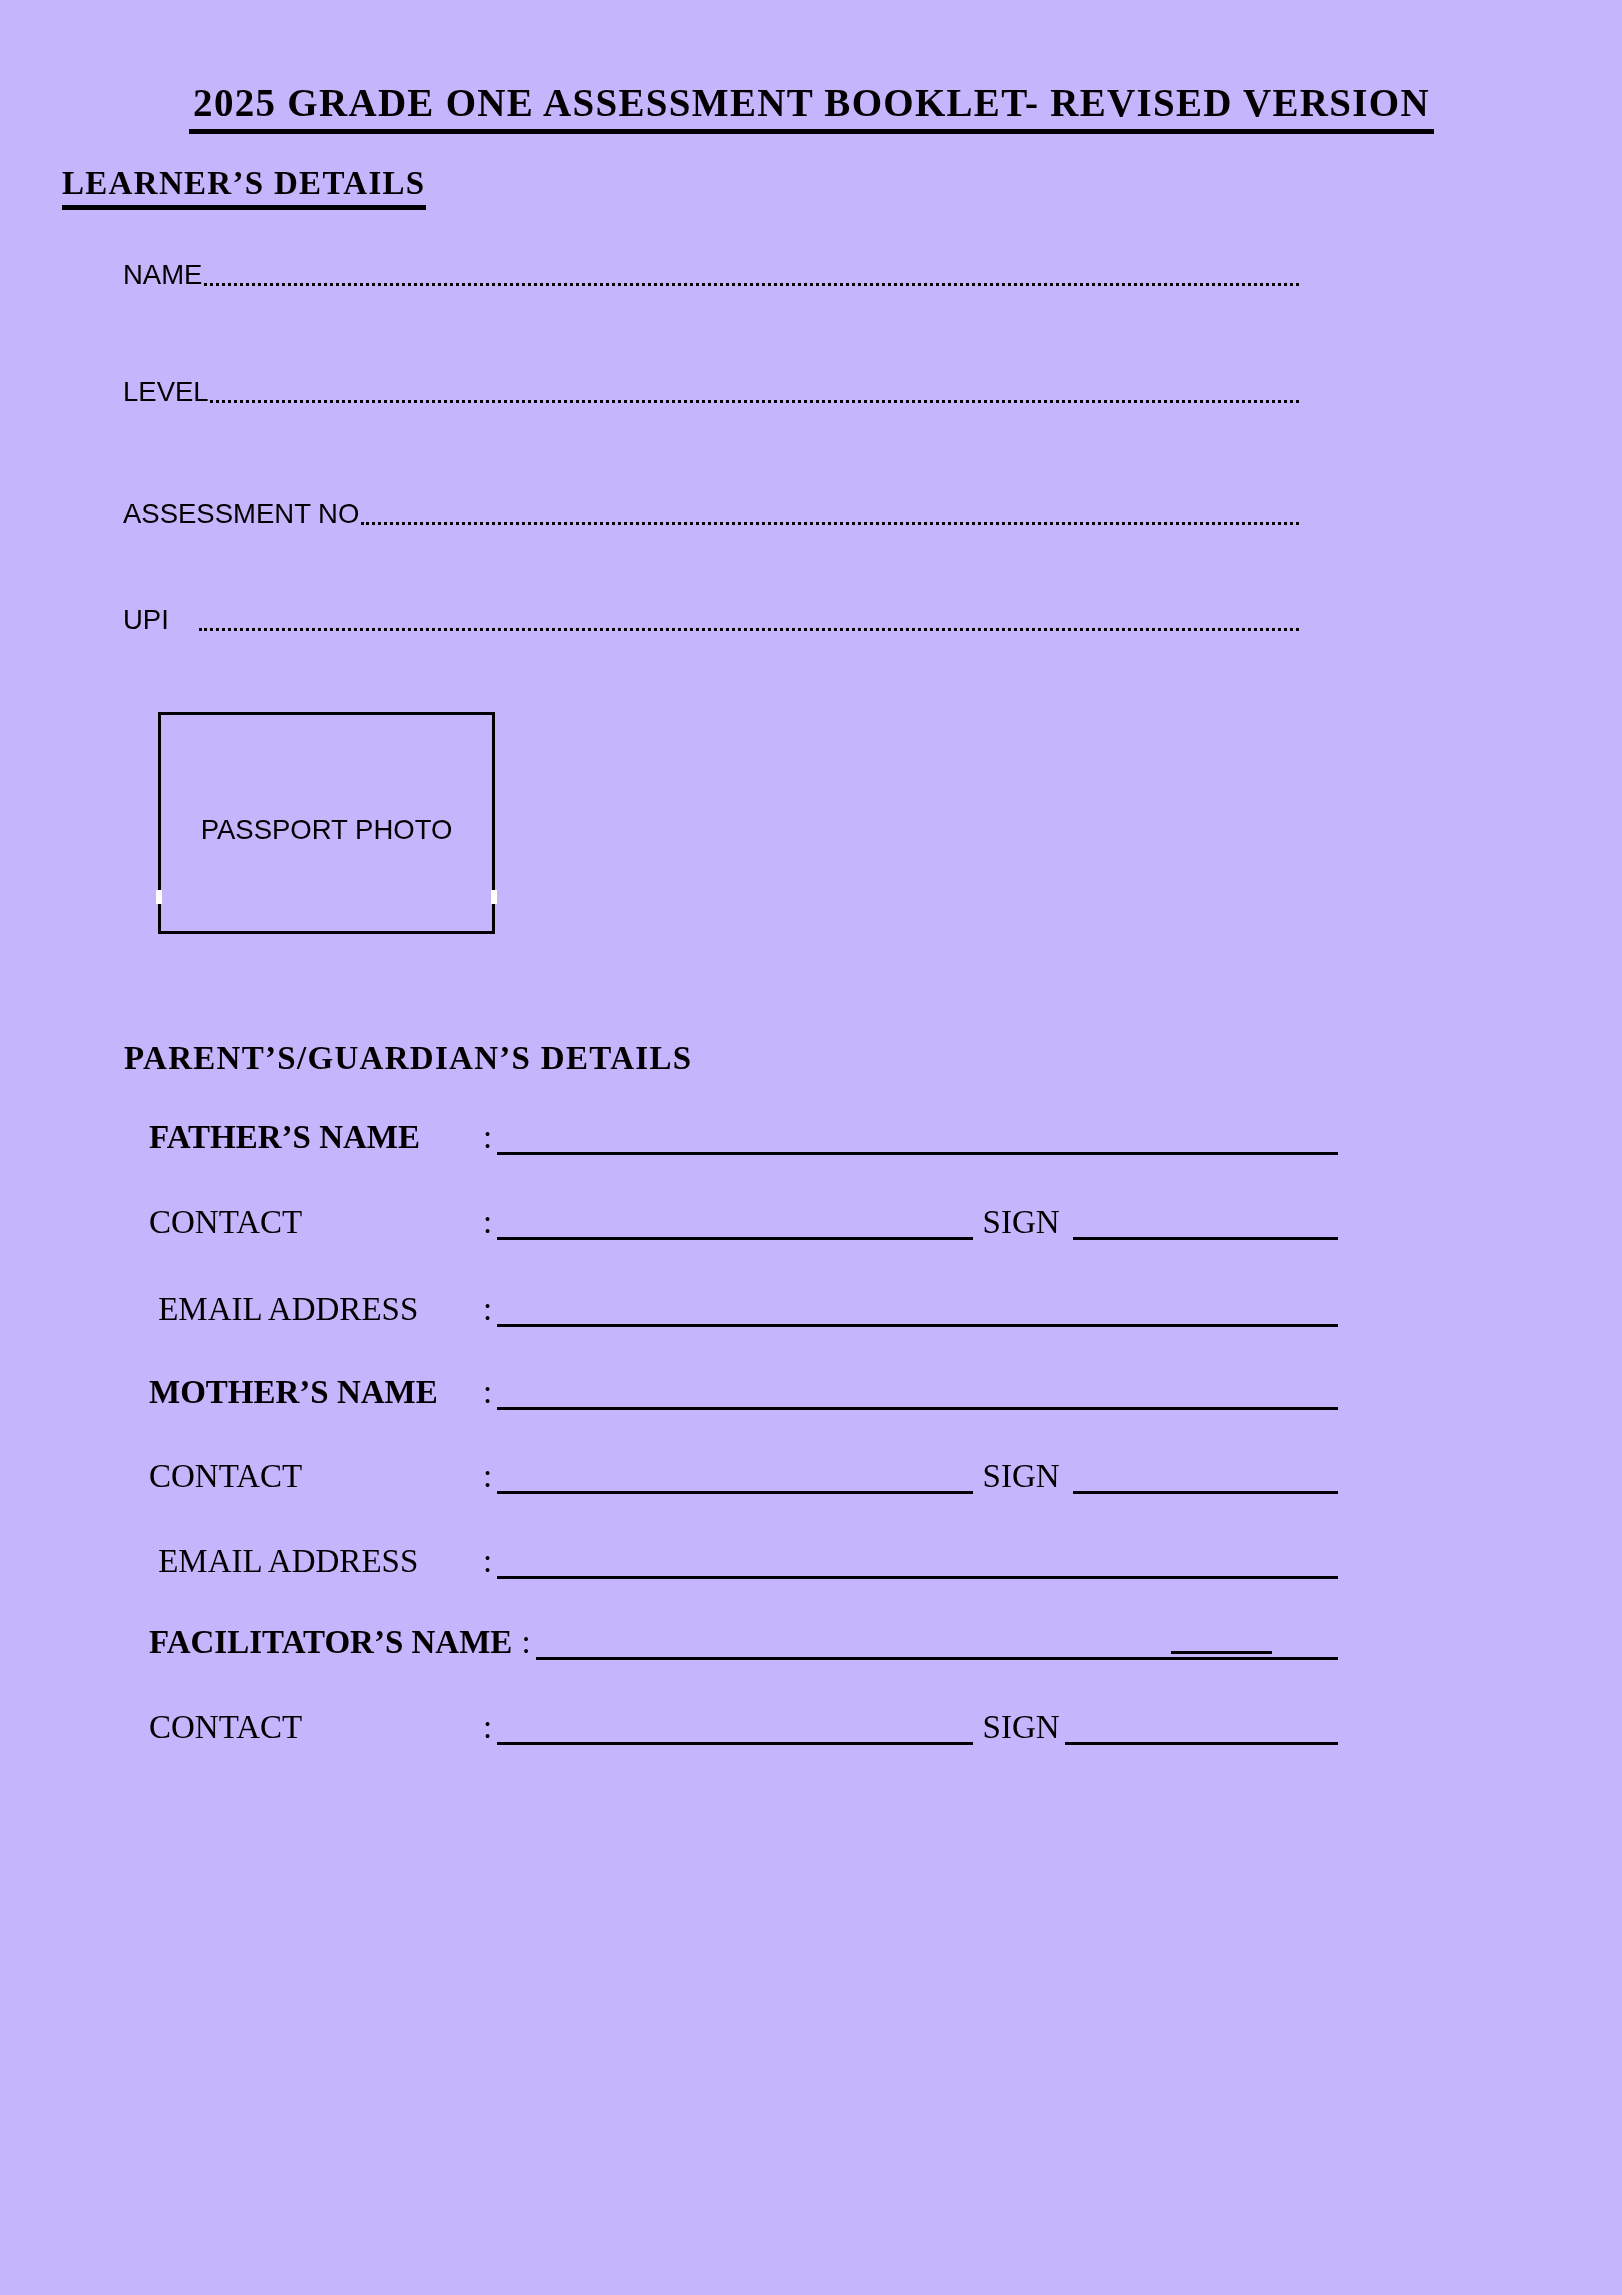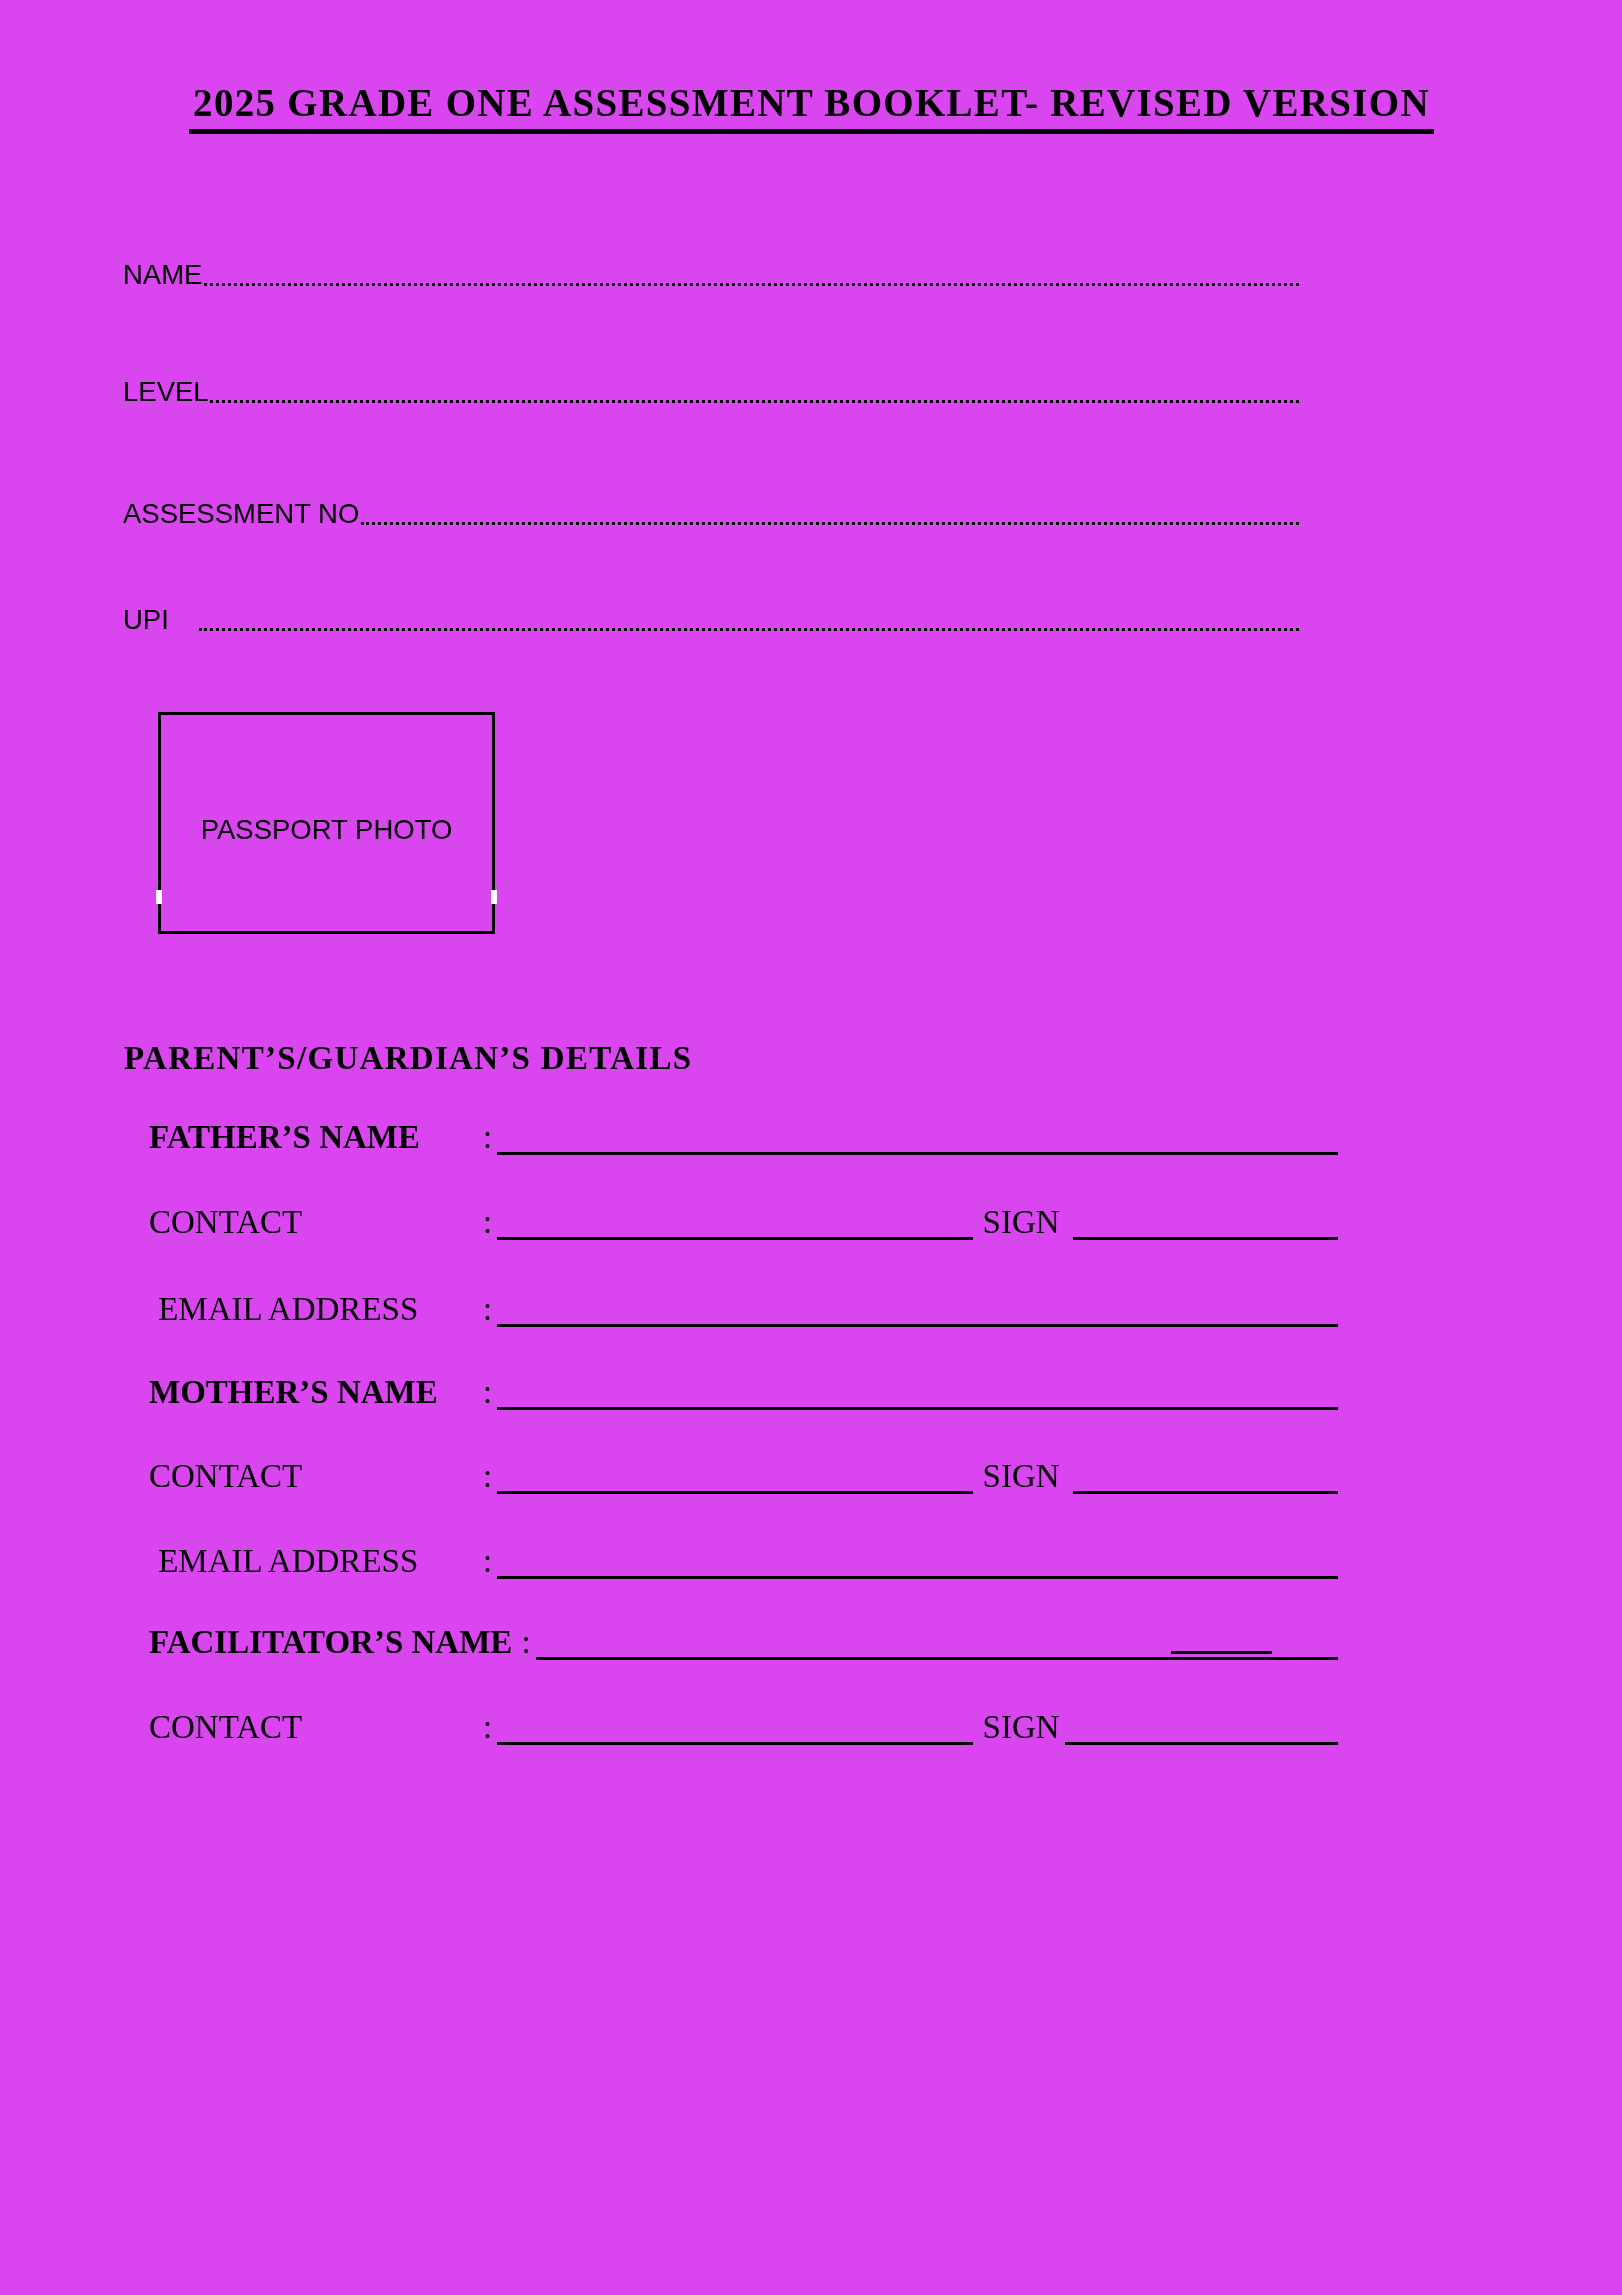--- a/index.html
+++ b/index.html
@@ -1,19 +1,19 @@
 <!DOCTYPE html>
 <html style="font-size:10.5px"><head>
 <meta charset="utf-8">
 <style>
   html,body{margin:0;padding:0;background:#ffffff;}
   .page{
     position:relative;
     width:1623px;height:2295px;
-    background:#d946ef;color:#000;
+    background:#c4b5fd;color:#000;
     font-family:"Liberation Serif","DejaVu Serif",serif;
     overflow:hidden;
   }
 
   
   .title-wrap{position:absolute;top:82px;left:0;right:0;text-align:center;}
   .doc-title{
     display:inline-block;
     font-weight:bold;font-size:39px;line-height:1.1;letter-spacing:1.3px;
     border-bottom:5.9px solid #000;padding:0 3.9px 3.9px 3.9px;
@@ -93,20 +93,23 @@
 </style>
 </head>
 <body>
 
 <div class="page">
 
   <div class="title-wrap">
     <span class="doc-title">2025 GRADE ONE ASSESSMENT BOOKLET- REVISED VERSION</span>
   </div>
 
+  <div class="learners-heading-wrap">
+    <span class="sec-heading underlined">LEARNER’S DETAILS</span>
+  </div>
 
   <div class="l-row row-name">
     <span class="l-label">NAME</span>
     <span class="l-dots"></span>
   </div>
   <div class="l-row row-level">
     <span class="l-label">LEVEL</span>
     <span class="l-dots"></span>
   </div>
   <div class="l-row row-assessment">

